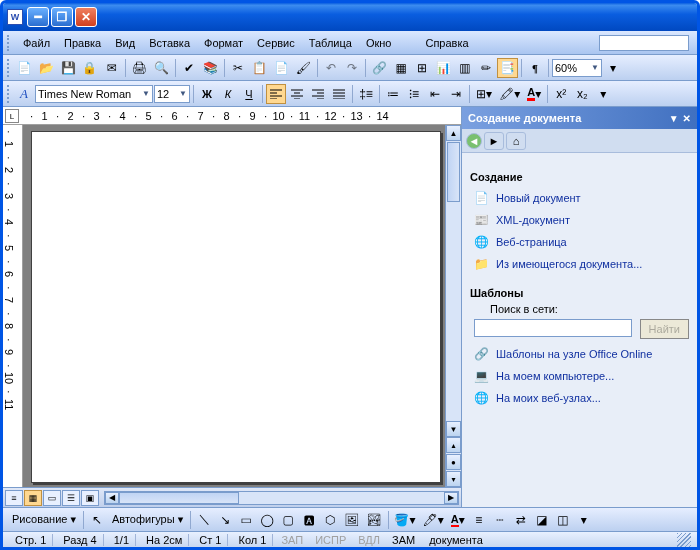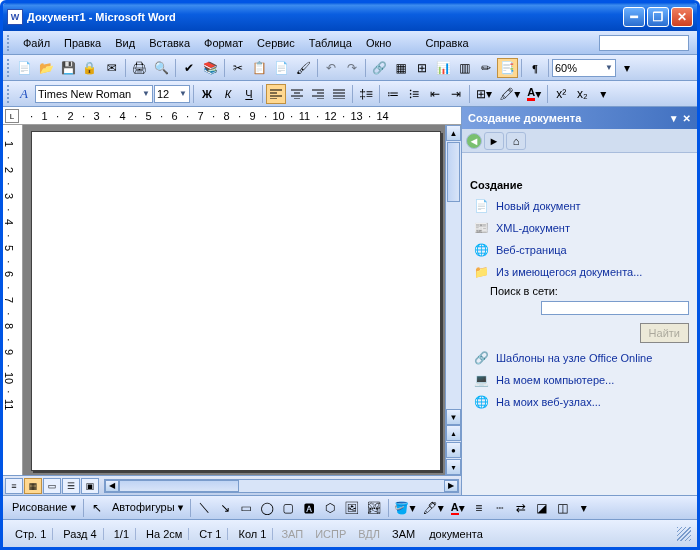--- a/index.html
+++ b/index.html
@@ -46,45 +46,44 @@
 .hscroll { flex: 1; height: 14px; background: #d8e4f8; border: 1px solid #7a9ccc; margin-left: 4px; display: flex; }
 .hscroll .hthumb { width: 120px; background: linear-gradient(#c0d4f4,#d8e4f8); border: 1px solid #7a9ccc; }
 .taskpane { width: 236px; background: #e8eef8; border-left: 1px solid #7a9ccc; display: flex; flex-direction: column; }
 .tp-header { height: 22px; background: linear-gradient(90deg,#7aa0e0,#4070c0); color: #fff; font-weight: bold; display: flex; align-items: center; padding: 0 6px; font-size: 11px; }
 .tp-header .tp-btns { margin-left: auto; display: flex; gap: 4px; }
 .tp-header .tp-btn { cursor: pointer; font-size: 10px; }
 .tp-nav { height: 24px; background: #d0ddf0; border-bottom: 1px solid #a8bcdc; display: flex; align-items: center; padding: 0 4px; gap: 2px; }
 .tp-nav .navbtn { width: 20px; height: 18px; display: flex; align-items: center; justify-content: center; border: 1px solid #a8bcdc; border-radius: 3px; cursor: pointer; font-size: 11px; }
 .tp-nav .navbtn.back { background: #7ac070; color: #fff; border-radius: 50%; width: 16px; height: 16px; }
 .tp-body { flex: 1; padding: 6px 8px; overflow: auto; }
-.tp-section { font-weight: bold; margin: 20px 0 4px 0; color: #000; }
+.tp-section { font-weight: bold; margin: 12px 0 4px 0; color: #000; }
 .tp-link { display: flex; align-items: center; gap: 6px; padding: 3px 0 3px 4px; color: #1030a0; cursor: pointer; }
 .tp-link .li-icon { width: 16px; height: 16px; display: flex; align-items: center; justify-content: center; font-size: 12px; }
-.tp-search-row { display: flex; align-items: flex-end; gap: 8px; margin: 4px 0 4px 4px; flex-direction: column; }
+.tp-search-row { display: flex; align-items: flex-start; gap: 8px; margin: 4px 0 4px 4px; }
 .tp-search-row input { flex: 1; border: 1px solid #7a9ccc; height: 18px; padding: 0 2px; }
 .tp-search-row button { height: 20px; padding: 0 8px; border: 1px solid #888; background: #ece9d8; cursor: pointer; font-size: 11px; }
 .tp-label { margin: 2px 0 0 20px; }
 .draw-bar { height: 24px; background: linear-gradient(#e6eeff,#bcd0f0); border-top: 1px solid #7a9ccc; display: flex; align-items: center; padding: 0 4px; gap: 1px; }
 .draw-bar .lbl { padding: 0 4px; cursor: pointer; }
-.statusbar { height: 28px; background: linear-gradient(#e8f0ff,#c8d8f0); border-top: 1px solid #7a9ccc; display: flex; align-items: center; padding: 0 6px; gap: 4px; font-size: 11px; }
+.statusbar { height: 16px; background: linear-gradient(#e8f0ff,#c8d8f0); border-top: 1px solid #7a9ccc; display: flex; align-items: center; padding: 0 6px; gap: 4px; font-size: 11px; }
 .statusbar .cell { padding: 0 6px; border-right: 1px solid #a0b4d8; white-space: nowrap; }
 .statusbar .ind { color: #a0a0a0; padding: 0 4px; }
 .statusbar .ind.on { color: #000; }
 .resize-grip { margin-left: auto; width: 14px; height: 14px; background: repeating-linear-gradient(135deg,#7a9ccc 0 1px,transparent 1px 3px); }
 .pilcrow { font-family: serif; font-weight: bold; }
 svg { display: block; }
 </style>
 </head>
 <body>
 
 <div class="window">
 
   <div class="titlebar">
     <div class="app-icon">W</div>
-    <div class="title">Документ1 - Microsoft Word</div>
     <div class="win-btns">
       <div class="win-btn">━</div>
       <div class="win-btn">❐</div>
       <div class="win-btn close">✕</div>
     </div>
   </div>
 
   <div class="menubar">
     <div class="grip"></div>
     <div class="menu-item"><span>Файл</span></div>
@@ -126,21 +125,21 @@
     <div class="tbtn">⊞</div>
     <div class="tbtn">📊</div>
     <div class="tbtn">▥</div>
     <div class="tbtn">✏</div>
     <div class="tbtn active">📑</div>
     <div class="tsep"></div>
     <div class="tbtn">
         <span class="pilcrow">¶</span>
       </div>
     <div class="tsep"></div>
-    <div class="combo" style="width:64px">
+    <div class="combo" style="width:50px">
         <span>60%</span>
         <span class="arrow">▼</span>
       </div>
     <div class="tbtn">▾</div>
   </div>
 
   <div class="toolbar">
     <div class="grip"></div>
     <div class="tbtn" style="color:#2050c0;font-style:italic;font-family:serif;font-size:13px">A</div>
     <div class="combo" style="width:118px">
@@ -315,20 +314,21 @@
             </div>
             <div class="tp-link">
               <span class="li-icon">🌐</span>
               <span>Веб-страница</span>
             </div>
             <div class="tp-link">
               <span class="li-icon">📁</span>
               <span>Из имеющегося документа...</span>
             </div>
           </div>
+        <div class="tp-section">Шаблоны</div>
         <div class="tp-label">Поиск в сети:</div>
         <div class="tp-search-row">
           <input type="text" style="">
           <button disabled="">Найти</button>
         </div>
         <div id="tp-links2">
             <div class="tp-link">
               <span class="li-icon">🔗</span>
               <span>Шаблоны на узле Office Online</span>
             </div>

